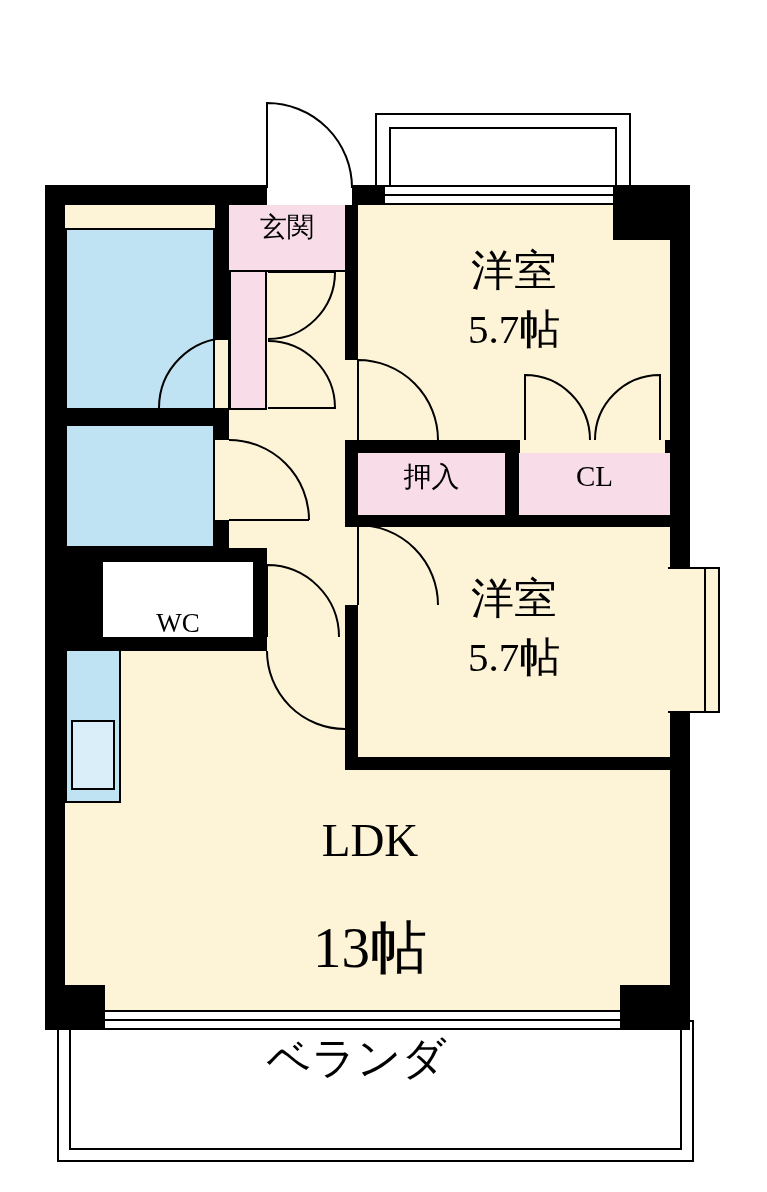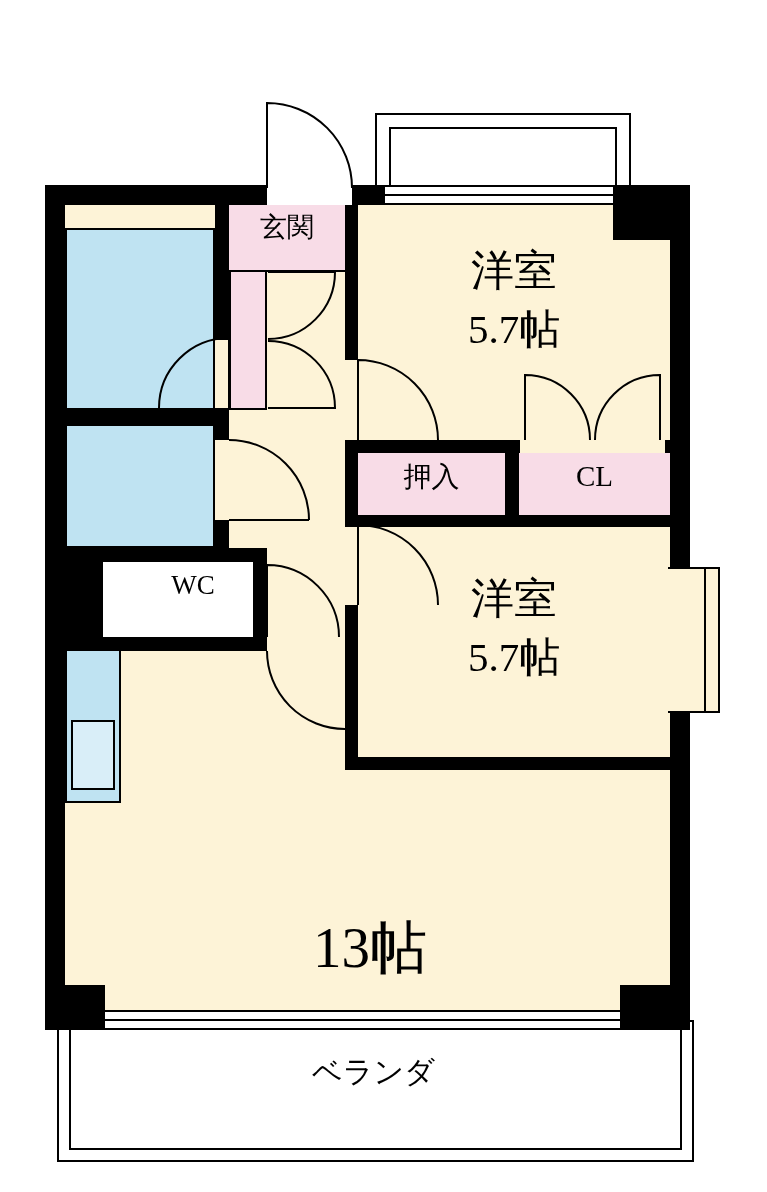--- a/index.html
+++ b/index.html
@@ -96,28 +96,29 @@
       <path d="M358,440 L358,360 A80,80 0 0 1 438,440"></path>
       <path d="M358,605 L358,525 A80,80 0 0 1 438,605"></path>
       <path d="M525,440 L525,375 A65,65 0 0 1 590,440"></path>
       <path d="M660,440 L660,375 A65,65 0 0 0 595,440"></path>
       <path d="M267,637 L267,565 A72,72 0 0 1 339,637"></path>
       <path d="M267,651 A78,78 0 0 0 345,729"></path>
     </g>
   </svg>
 
   <div class="label" style="left:229px;top:213px;width:116px;font-size:27px;">玄関</div>
-  <div class="label" style="left:103px;top:571px;width:150px;font-size:27px;margin-left:15px;">WC</div>
+  <div class="label" style="left:103px;top:609px;width:150px;font-size:27px;">WC</div>
 
   <div class="label" style="left:358px;top:248px;width:312px;font-size:43px;">洋室</div>
   <div class="label" style="left:358px;top:308px;width:312px;font-size:41px;">5.7帖</div>
 
   <div class="label" style="left:358px;top:462px;width:147px;font-size:28px;">押入</div>
   <div class="label" style="left:519px;top:461px;width:151px;font-size:29px;">CL</div>
 
   <div class="label" style="left:358px;top:576px;width:312px;font-size:43px;">洋室</div>
   <div class="label" style="left:358px;top:636px;width:312px;font-size:41px;">5.7帖</div>
 
+  <div class="label" style="left:65px;top:816px;width:610px;font-size:47px;">LDK</div>
   <div class="label" style="left:65px;top:918px;width:610px;font-size:57px;">13帖</div>
 
-  <div class="label" style="left:57px;top:1036px;width:633px;font-size:30px;margin-top:20px;">ベランダ</div>
+  <div class="label" style="left:40px;top:1036px;width:633px;font-size:44px;">ベランダ</div>
 
 </div>
 
 </body></html>

